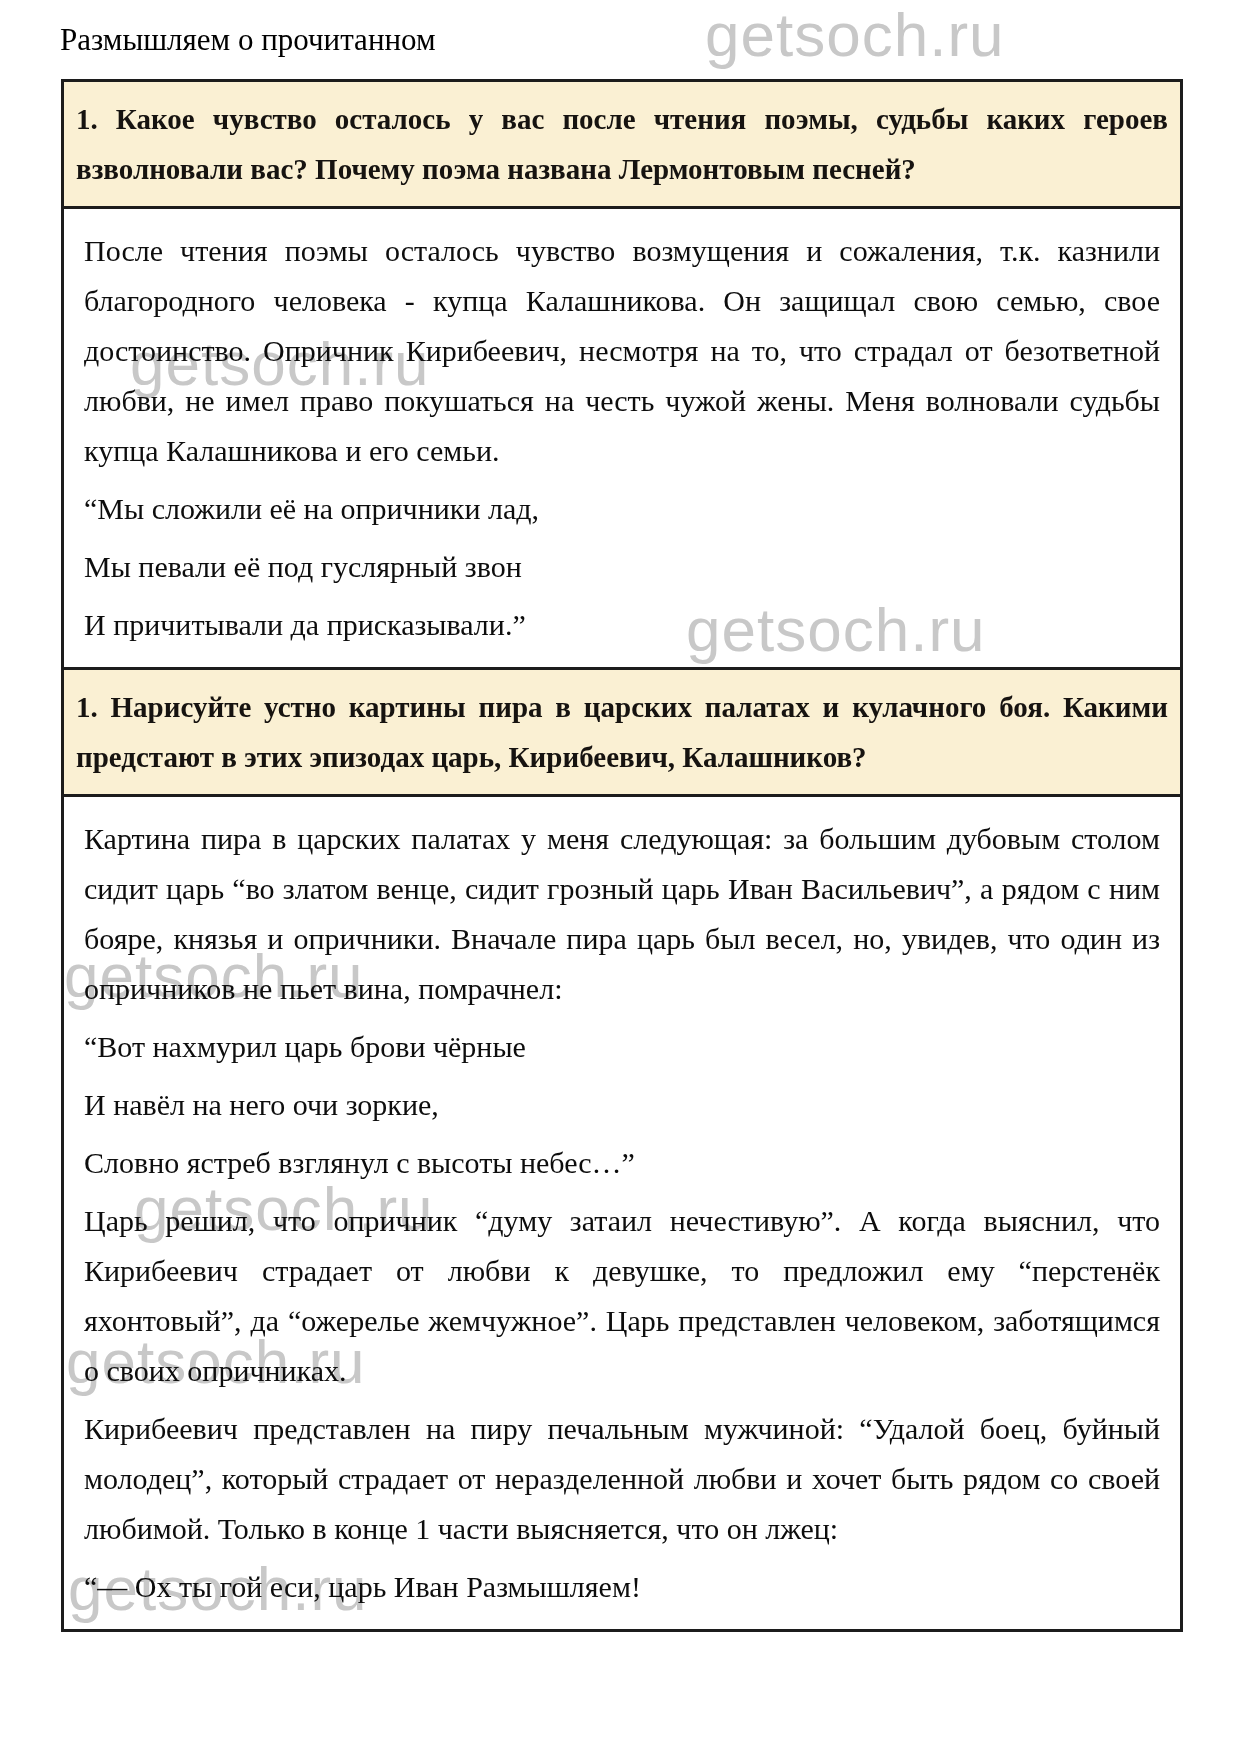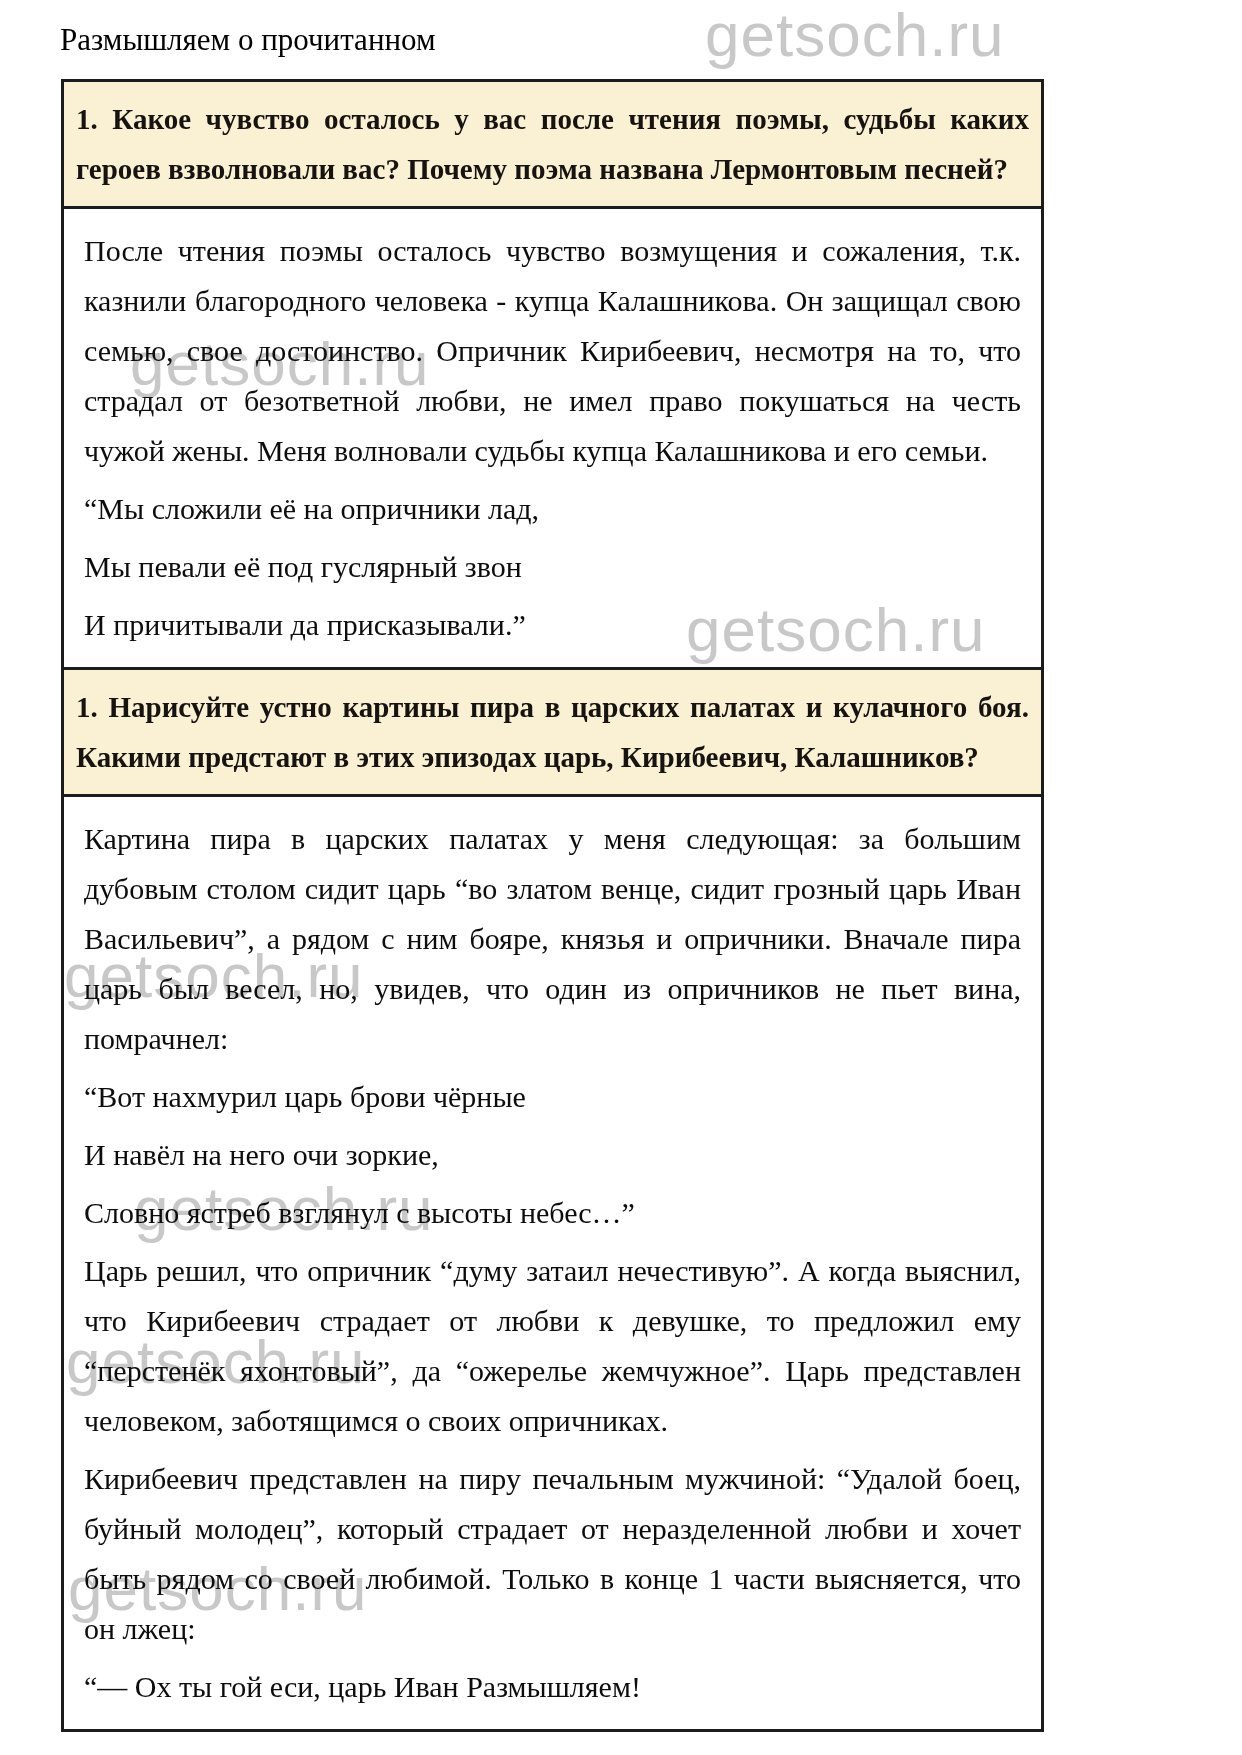--- a/index.html
+++ b/index.html
@@ -35,21 +35,21 @@
     letter-spacing: 1px;
     z-index: 1;
     white-space: nowrap;
     user-select: none;
   }
 
   .qa-container {
     position: absolute;
     left: 61px;
     top: 79px;
-    width: 983px;
+    width: 1122px;
     box-sizing: border-box;
     border: 3px solid #1c1c1c;
     z-index: 2;
   }
 
   .question-box {
     background: #faf0d3;
     border-bottom: 3px solid #1c1c1c;
     padding: 12px 12px;
     font-size: 29px;

